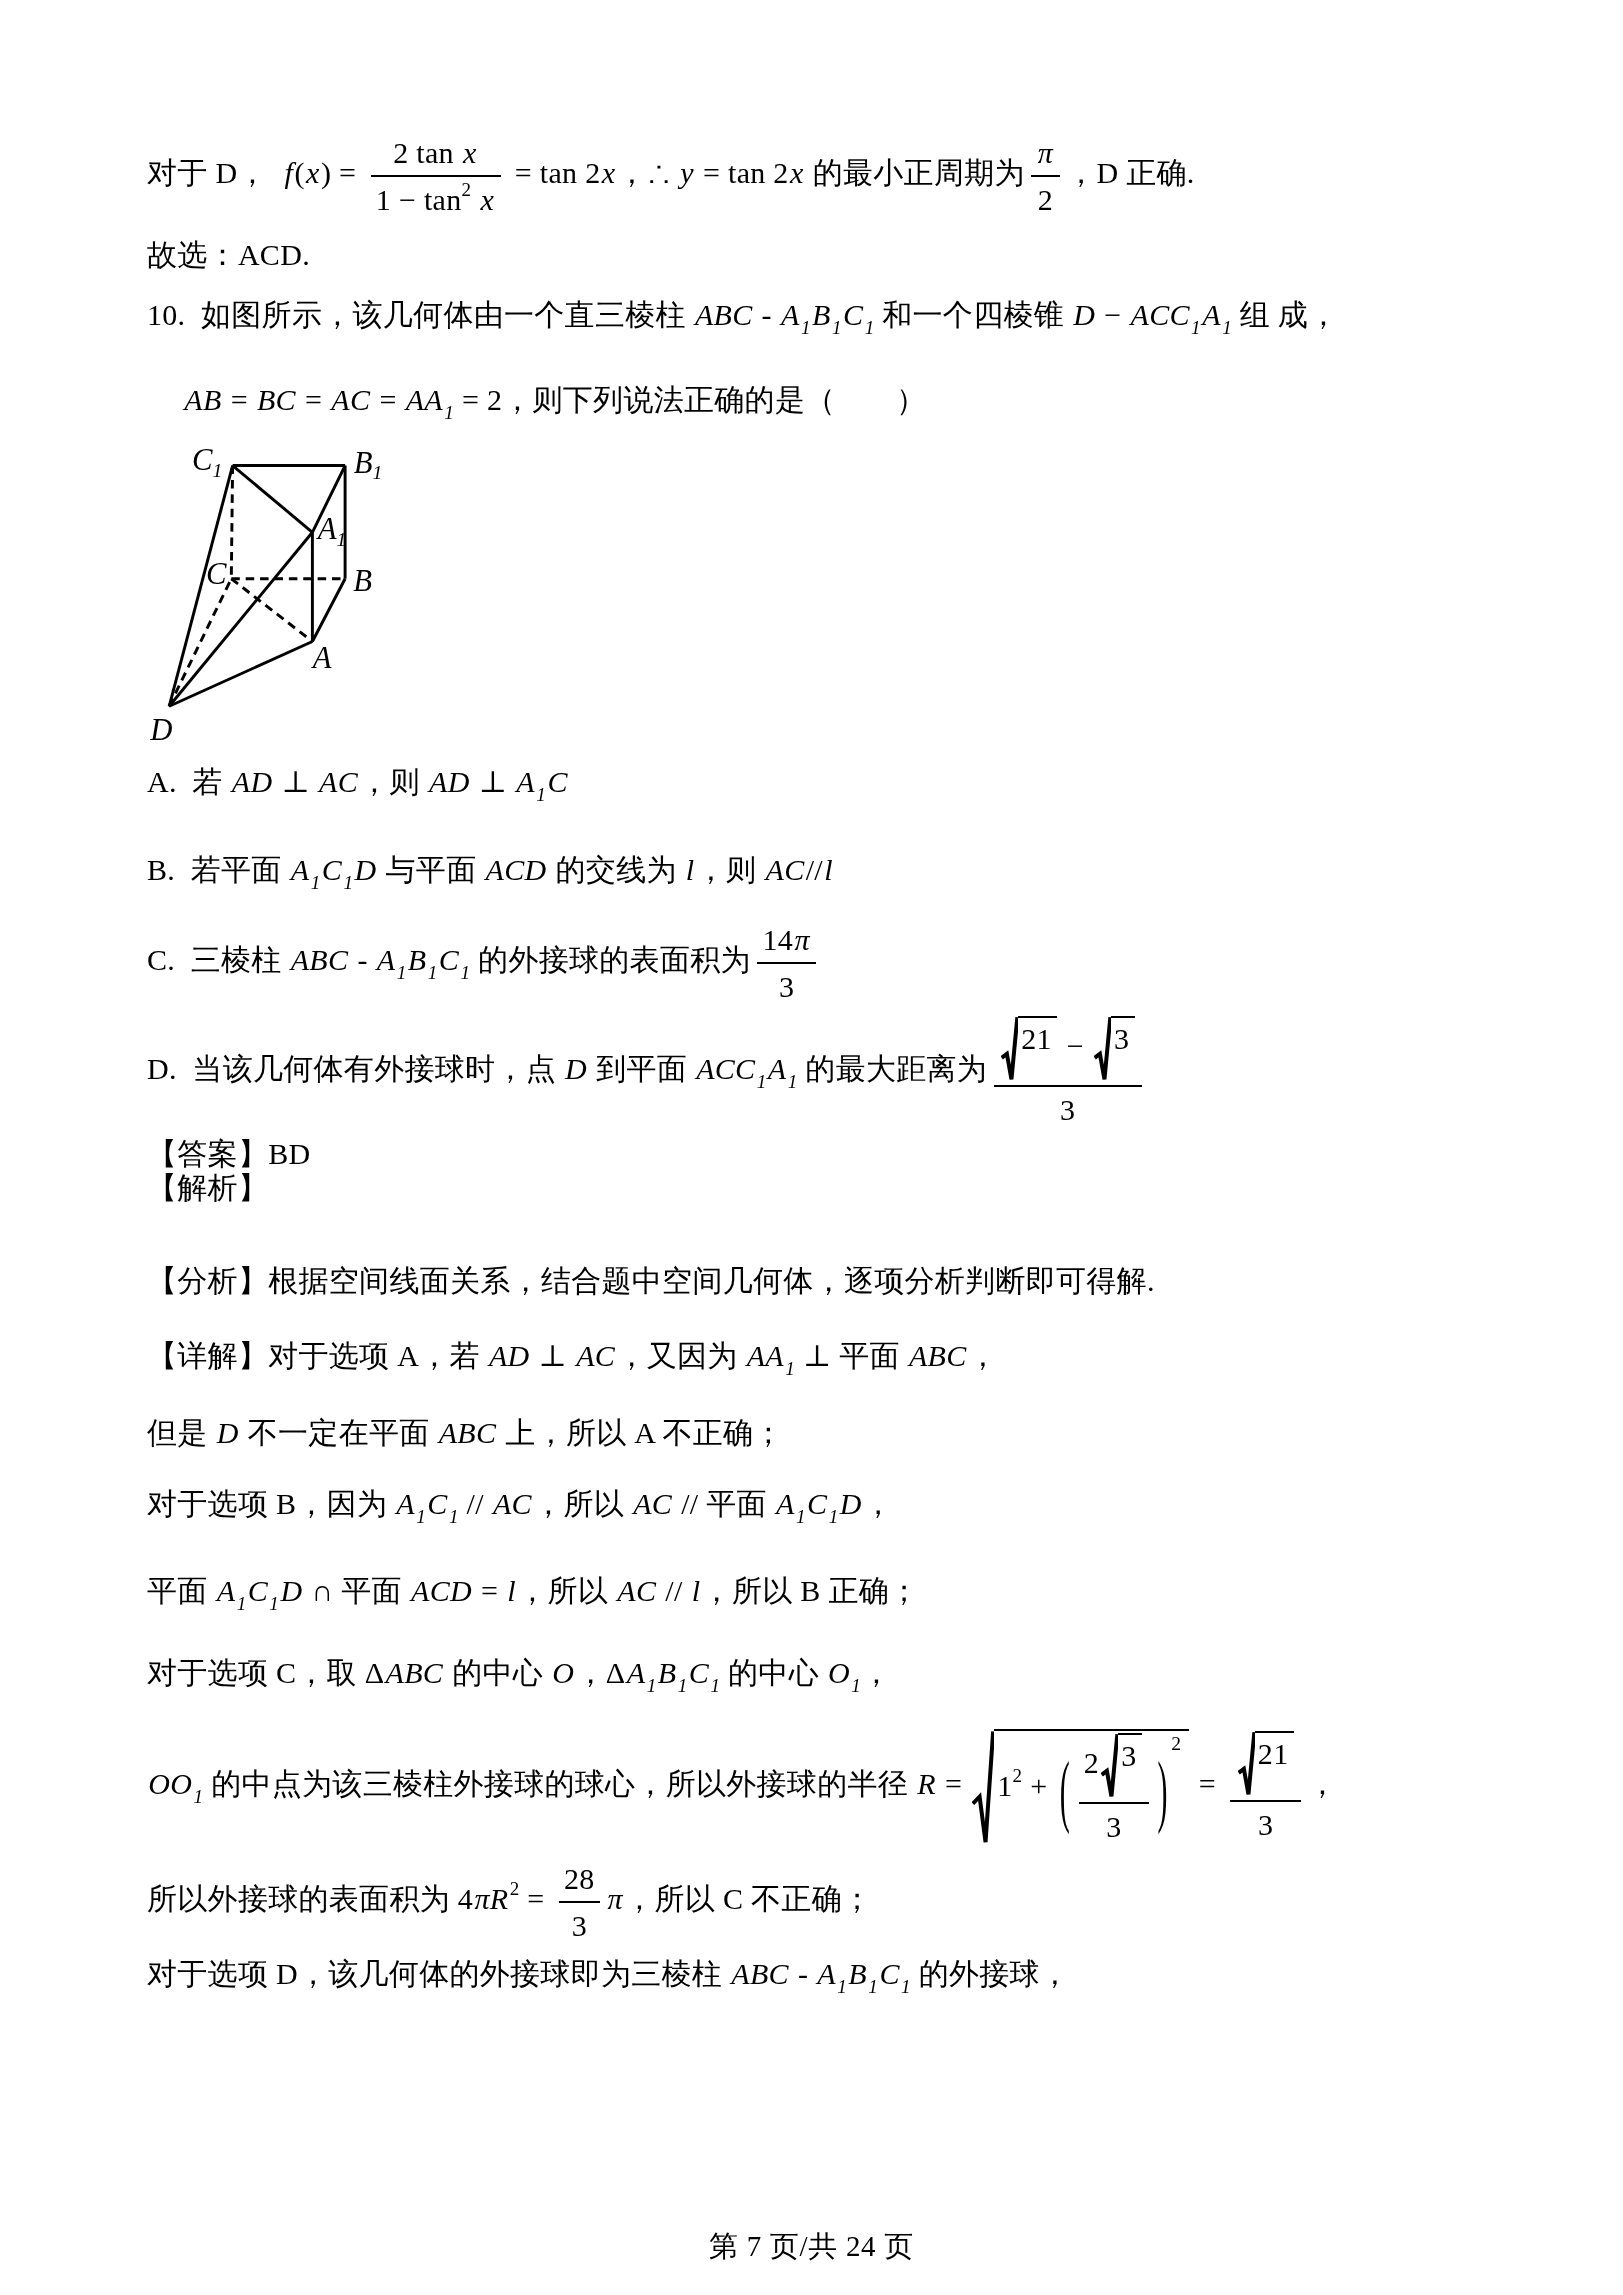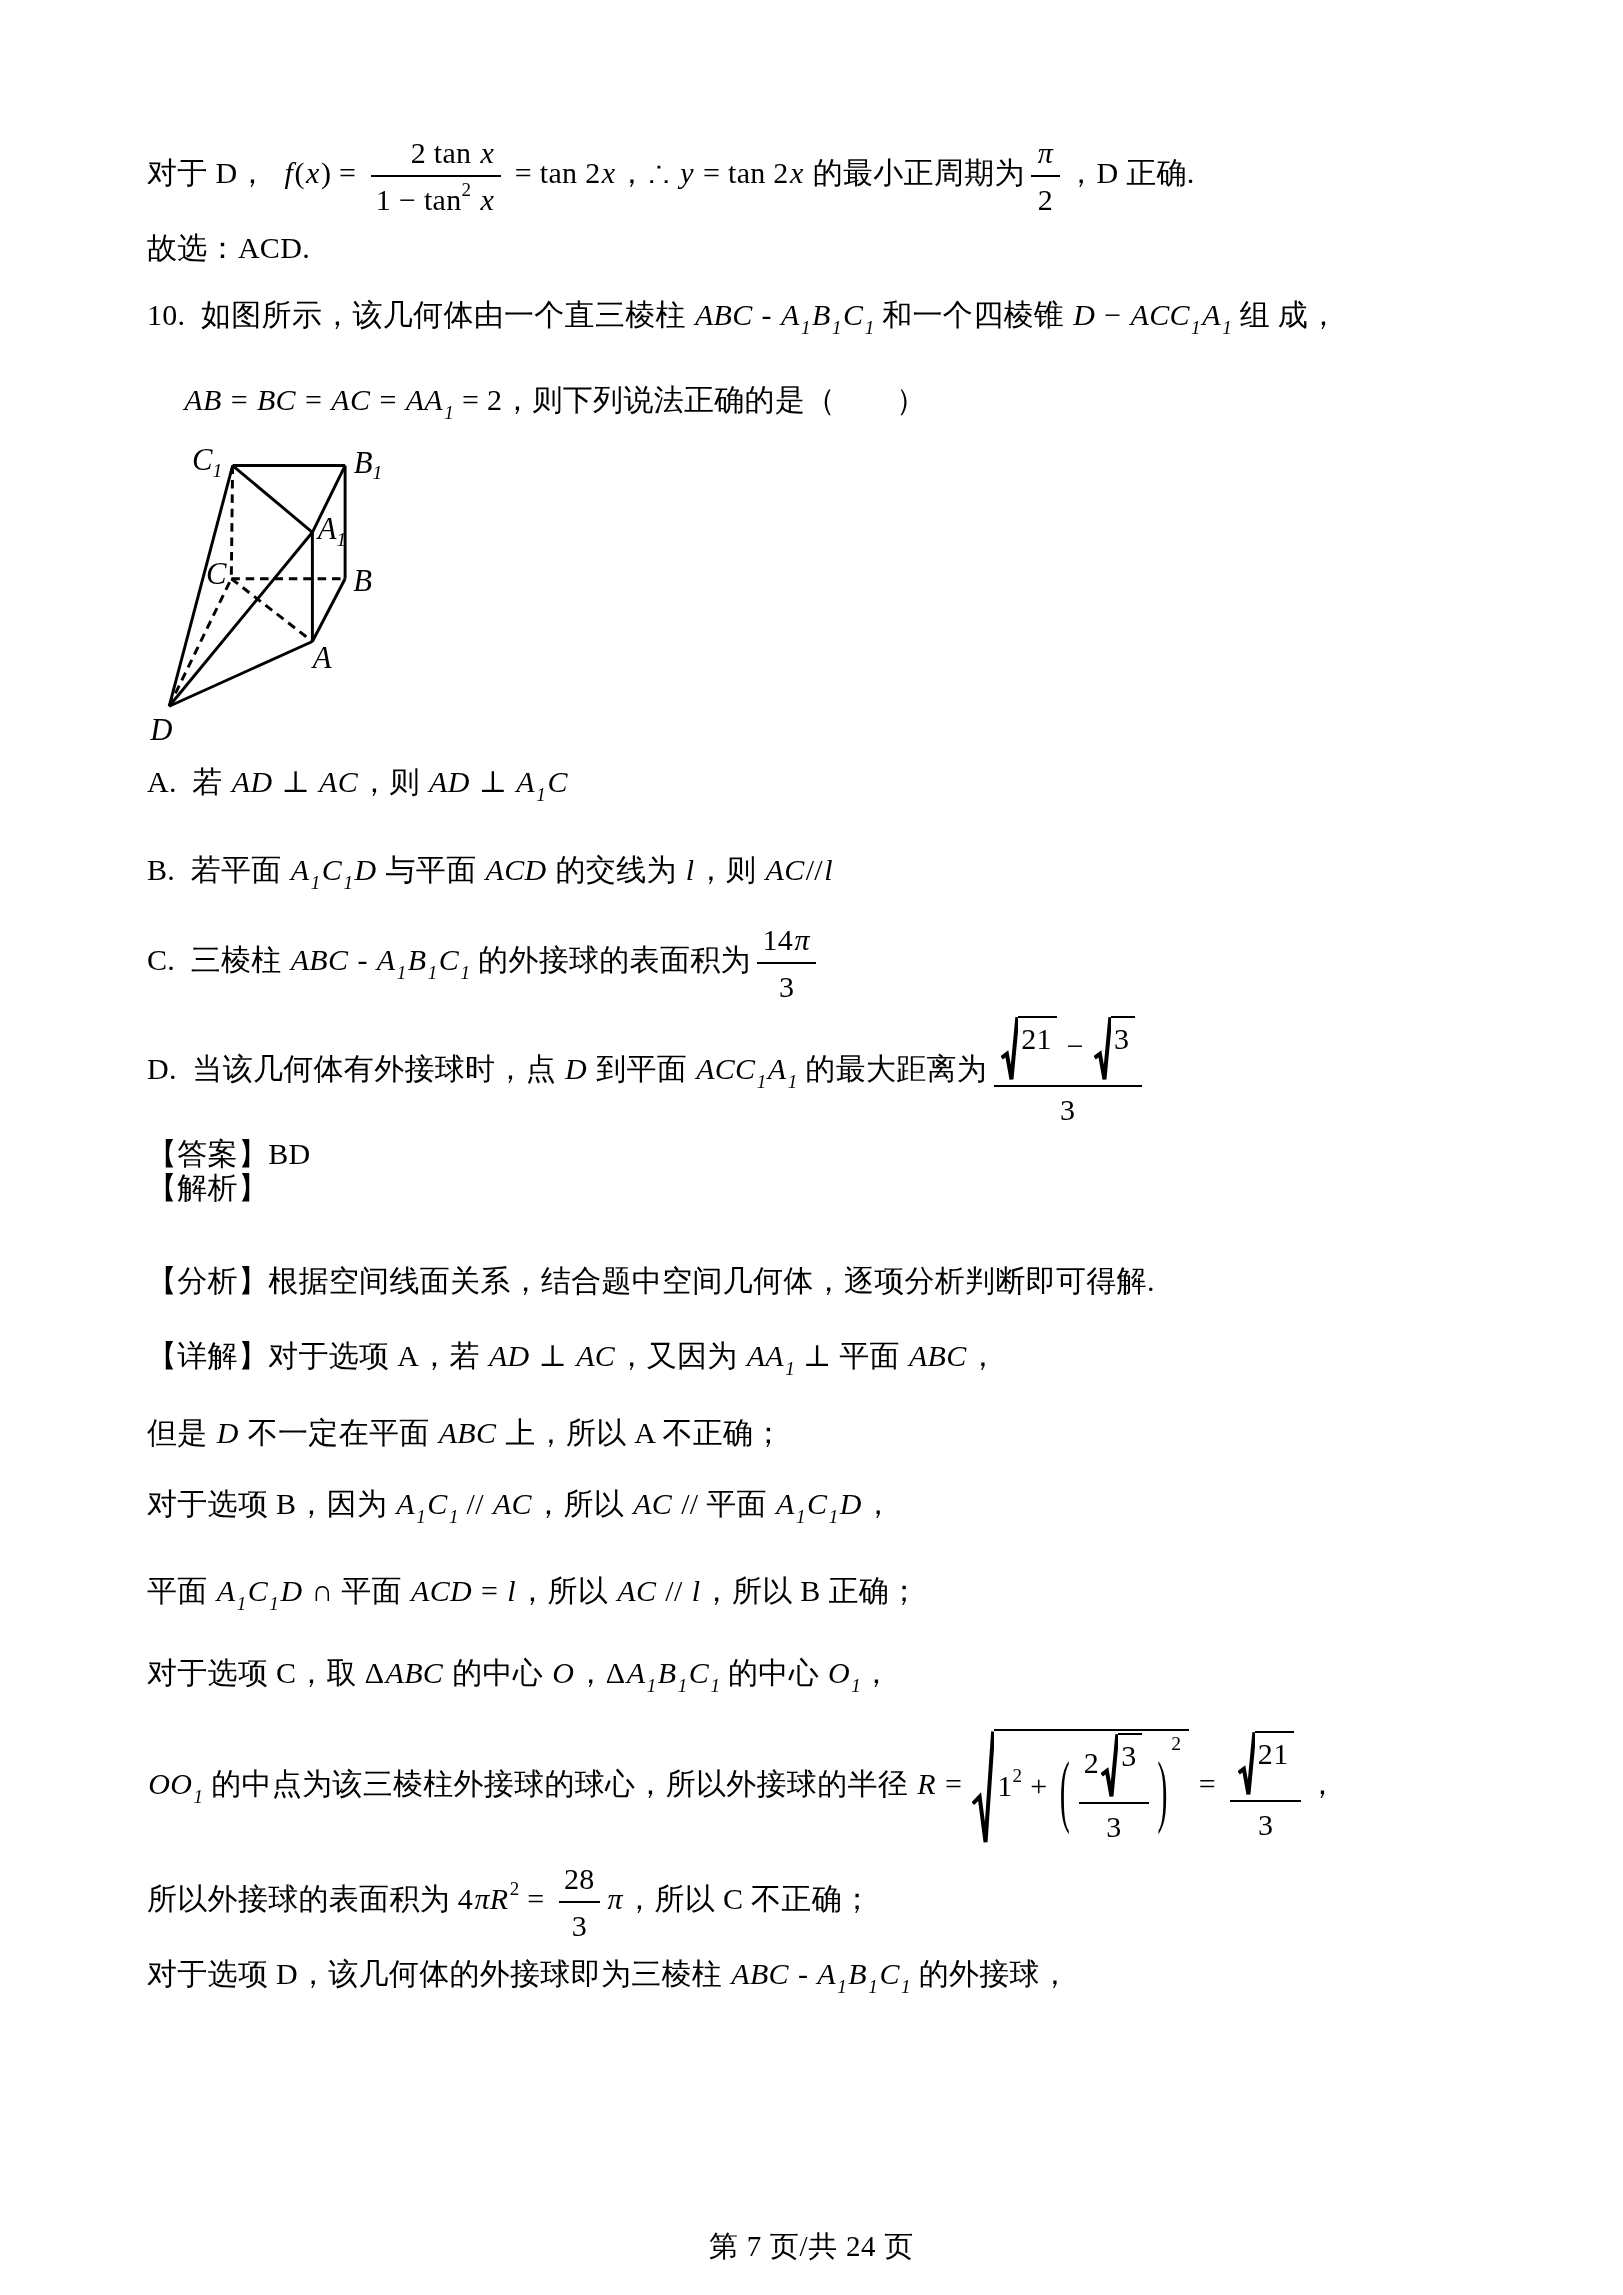--- a/index.html
+++ b/index.html
@@ -11,21 +11,21 @@
   .line{
     position:absolute;left:147px;font-size:30px;line-height:1.25;
     white-space:pre;letter-spacing:0.3px;
   }
   .seg-text{font-style:normal;}
   .seg-btext{font-weight:400;}
   .seg-math{font-style:italic;padding:0 1.3px;}
   sub.seg-sub{font-size:19px;font-style:italic;line-height:0;vertical-align:-9.2px;}
   sup.seg-sup{font-size:19px;font-style:normal;line-height:0;vertical-align:14.4px;}
   .frac{display:inline-block;vertical-align:middle;text-align:center;margin:0 6.5px;}
-  .frac > .num{display:block;padding:0 5.2px 3.9px 5.2px;border-bottom:2.6px solid #000;text-align:right;}
+  .frac > .num{display:block;padding:0 5.2px 3.9px 5.2px;border-bottom:2.6px solid #000;}
   .frac > .den{display:block;padding:3.9px 5.2px 0 5.2px;}
   .sqrt{display:inline-flex;align-items:stretch;vertical-align:middle;margin:0 2px;}
   .sqrt > .sign{width:17px;flex:0 0 17px;}
   .sqrt > .sign svg{width:100%;height:100%;display:block;}
   .sqrt > .rad{border-top:2.6px solid #000;padding:2px 5.2px 0 3.3px;display:inline-block;}
   .sqrt.big > .sign{width:22px;flex:0 0 22px;}
   .bparen{display:inline-flex;align-items:center;vertical-align:middle;margin:0 2.6px;}
   .bparen > .lp,.bparen > .rp{display:inline-block;transform:scaleY(2.7);font-size:30px;
     font-style:normal;padding:0 2px;}
   .bparen > .pcontent{display:inline-flex;align-items:center;}
@@ -34,21 +34,21 @@
   #figure-wrap svg{width:100%;height:100%;display:block;}
   .fig-label{font-family:"Liberation Serif","DejaVu Serif",serif;font-style:italic;font-size:47px;}
   .fig-sub{font-size:30px;}
   #footer{position:absolute;left:0;top:2227px;width:100%;text-align:center;
     font-size:29px;letter-spacing:0.7px;}
 </style>
 </head>
 <body>
 
 <div class="line" style="top:134px;"><span class="seg-text">对于 D，  </span><span class="seg-math">f</span><span class="seg-text">(</span><span class="seg-math">x</span><span class="seg-text">) = </span><span class="frac"><span class="num"><span class="seg-text">2 tan </span><span class="seg-math">x</span></span><span class="den"><span class="seg-text">1 − tan</span><sup class="seg-sup">2</sup><span class="seg-text"> </span><span class="seg-math">x</span></span></span><span class="seg-text"> = tan 2</span><span class="seg-math">x</span><span class="seg-text">，∴ </span><span class="seg-math">y</span><span class="seg-text"> = tan 2</span><span class="seg-math">x</span><span class="seg-text"> 的最小正周期为</span><span class="frac"><span class="num"><span class="seg-math">π</span></span><span class="den"><span class="seg-text">2</span></span></span><span class="seg-text">，D 正确.</span></div>
-<div class="line" style="top:229px;"><span class="seg-text">故选：ACD.</span></div>
+<div class="line" style="top:236px;"><span class="seg-text">故选：ACD.</span></div>
 <div class="line" style="top:296px;"><span class="seg-text">10.  如图所示，该几何体由一个直三棱柱 </span><span class="seg-math">ABC</span><span class="seg-text"> - </span><span class="seg-math">A</span><sub class="seg-sub">1</sub><span class="seg-math">B</span><sub class="seg-sub">1</sub><span class="seg-math">C</span><sub class="seg-sub">1</sub><span class="seg-text"> 和一个四棱锥 </span><span class="seg-math">D</span><span class="seg-text"> − </span><span class="seg-math">ACC</span><sub class="seg-sub">1</sub><span class="seg-math">A</span><sub class="seg-sub">1</sub><span class="seg-text"> 组 成，</span></div>
 <div class="line" style="top:381px;margin-left:36px;"><span class="seg-math">AB</span><span class="seg-text"> = </span><span class="seg-math">BC</span><span class="seg-text"> = </span><span class="seg-math">AC</span><span class="seg-text"> = </span><span class="seg-math">AA</span><sub class="seg-sub">1</sub><span class="seg-text"> = 2，则下列说法正确的是（　　）</span></div>
 
 <div id="figure-wrap">
   <svg id="figure-svg" viewBox="0 0 420 500">
       <line x1="175" y1="59" x2="347" y2="59" stroke="#000" stroke-width="4.5"></line>
       <line x1="175" y1="59" x2="297" y2="161" stroke="#000" stroke-width="4.5"></line>
       <line x1="347" y1="59" x2="297" y2="161" stroke="#000" stroke-width="4.5"></line>
       <line x1="175" y1="59" x2="173" y2="232" stroke="#000" stroke-width="4.5" stroke-dasharray="13 9"></line>
       <line x1="347" y1="59" x2="347" y2="232" stroke="#000" stroke-width="4.5"></line>

